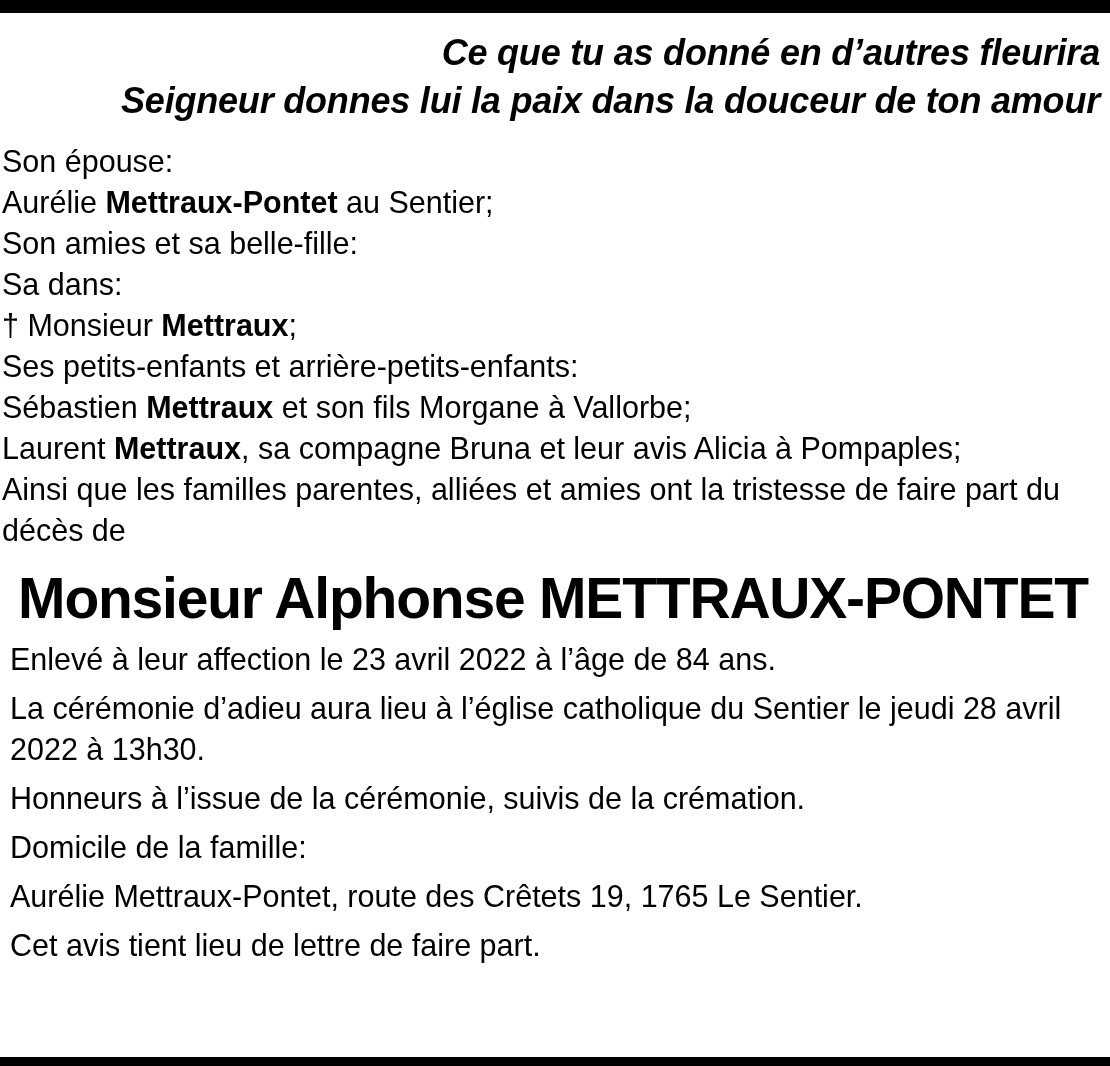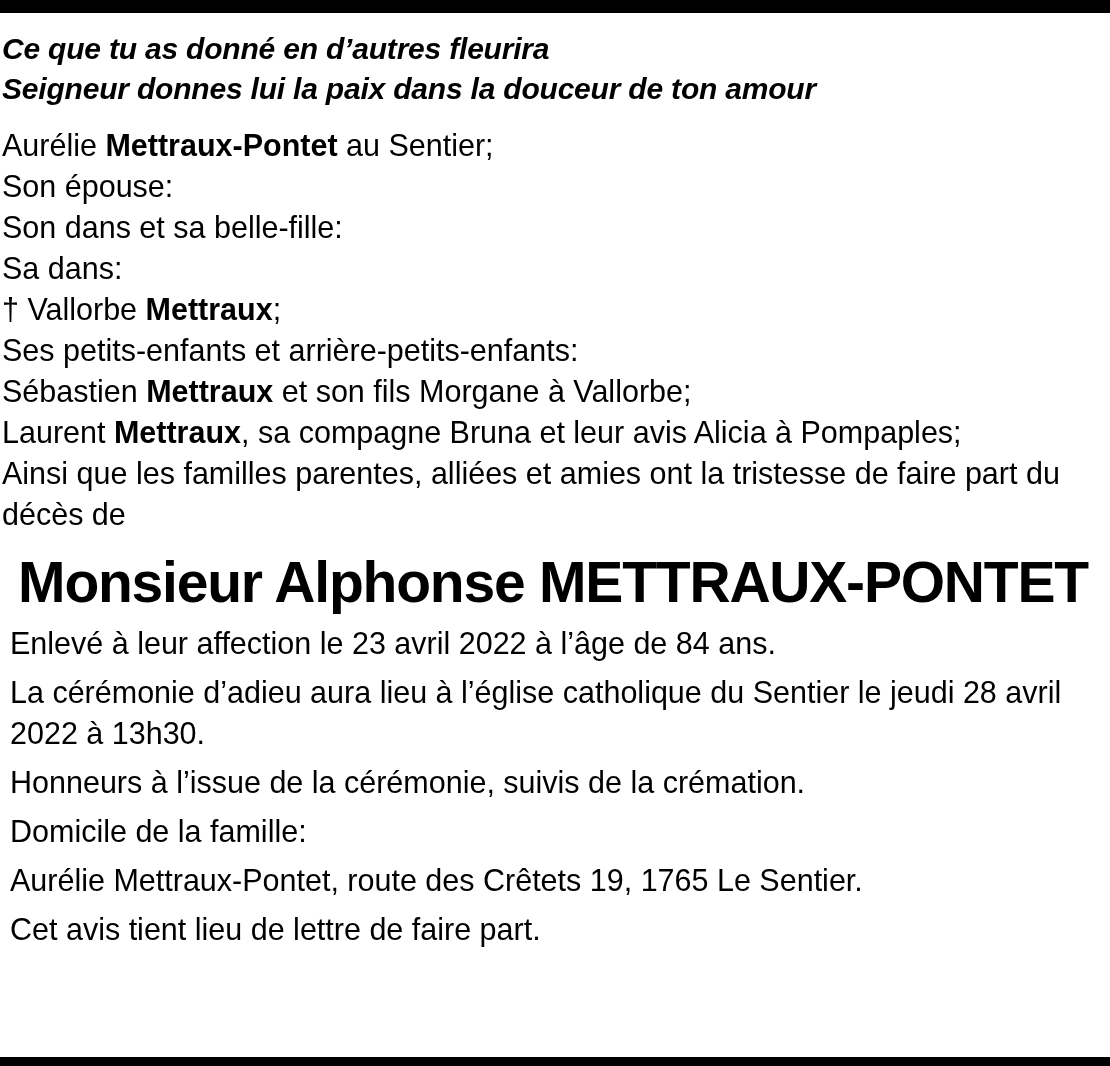--- a/index.html
+++ b/index.html
@@ -30,24 +30,24 @@
   .rule-bottom {
     height: 9px;
     background: #000000;
     width: 1110px;
     margin-top: auto;
   }
   .body-area {
     padding: 0 6px 0 2px;
   }
   .epitaph {
-    text-align: left;
+    text-align: right;
     font-style: italic;
     font-weight: bold;
-    font-size: 30px;
+    font-size: 36px;
     line-height: 1.33;
     padding-top: 16px;
     padding-right: 4px;
     letter-spacing: -0.2px;
   }
   .epitaph div {
     white-space: nowrap;
   }
   .family {
     font-size: 30.5px;
@@ -93,25 +93,25 @@
   <div class="rule-top"></div>
 
   <div class="body-area">
 
     <div class="epitaph">
       <div>Ce que tu as donné en d’autres fleurira</div>
       <div>Seigneur donnes lui la paix dans la douceur de ton amour</div>
     </div>
 
     <div class="family">
+      <p><span>Son épouse:</span><b></b><span></span></p>
       <p><span>Aurélie </span><b>Mettraux-Pontet</b><span> au Sentier;</span></p>
-      <p><span>Son épouse:</span><b></b><span></span></p>
-      <p><span>Son dans et sa belle-fille:</span><b></b><span></span></p>
+      <p><span>Son amies et sa belle-fille:</span><b></b><span></span></p>
       <p><span>Sa dans:</span><b></b><span></span></p>
-      <p><span>† Vallorbe </span><b>Mettraux</b><span>;</span></p>
+      <p><span>† Monsieur </span><b>Mettraux</b><span>;</span></p>
       <p><span>Ses petits-enfants et arrière-petits-enfants:</span><b></b><span></span></p>
       <p><span>Sébastien </span><b>Mettraux</b><span> et son fils Morgane à Vallorbe;</span></p>
       <p><span>Laurent </span><b>Mettraux</b><span>, sa compagne Bruna et leur avis Alicia à Pompaples;</span></p>
       <p class="wrap"><span>Ainsi que les familles parentes, alliées et amies ont la tristesse de faire part du décès de</span><b></b><span></span></p>
     </div>
 
     <div class="deceased-name">Monsieur Alphonse METTRAUX-PONTET</div>
 
     <div class="details">
       <p class="nowrap">Enlevé à leur affection le 23 avril 2022 à l’âge de 84 ans.</p>

